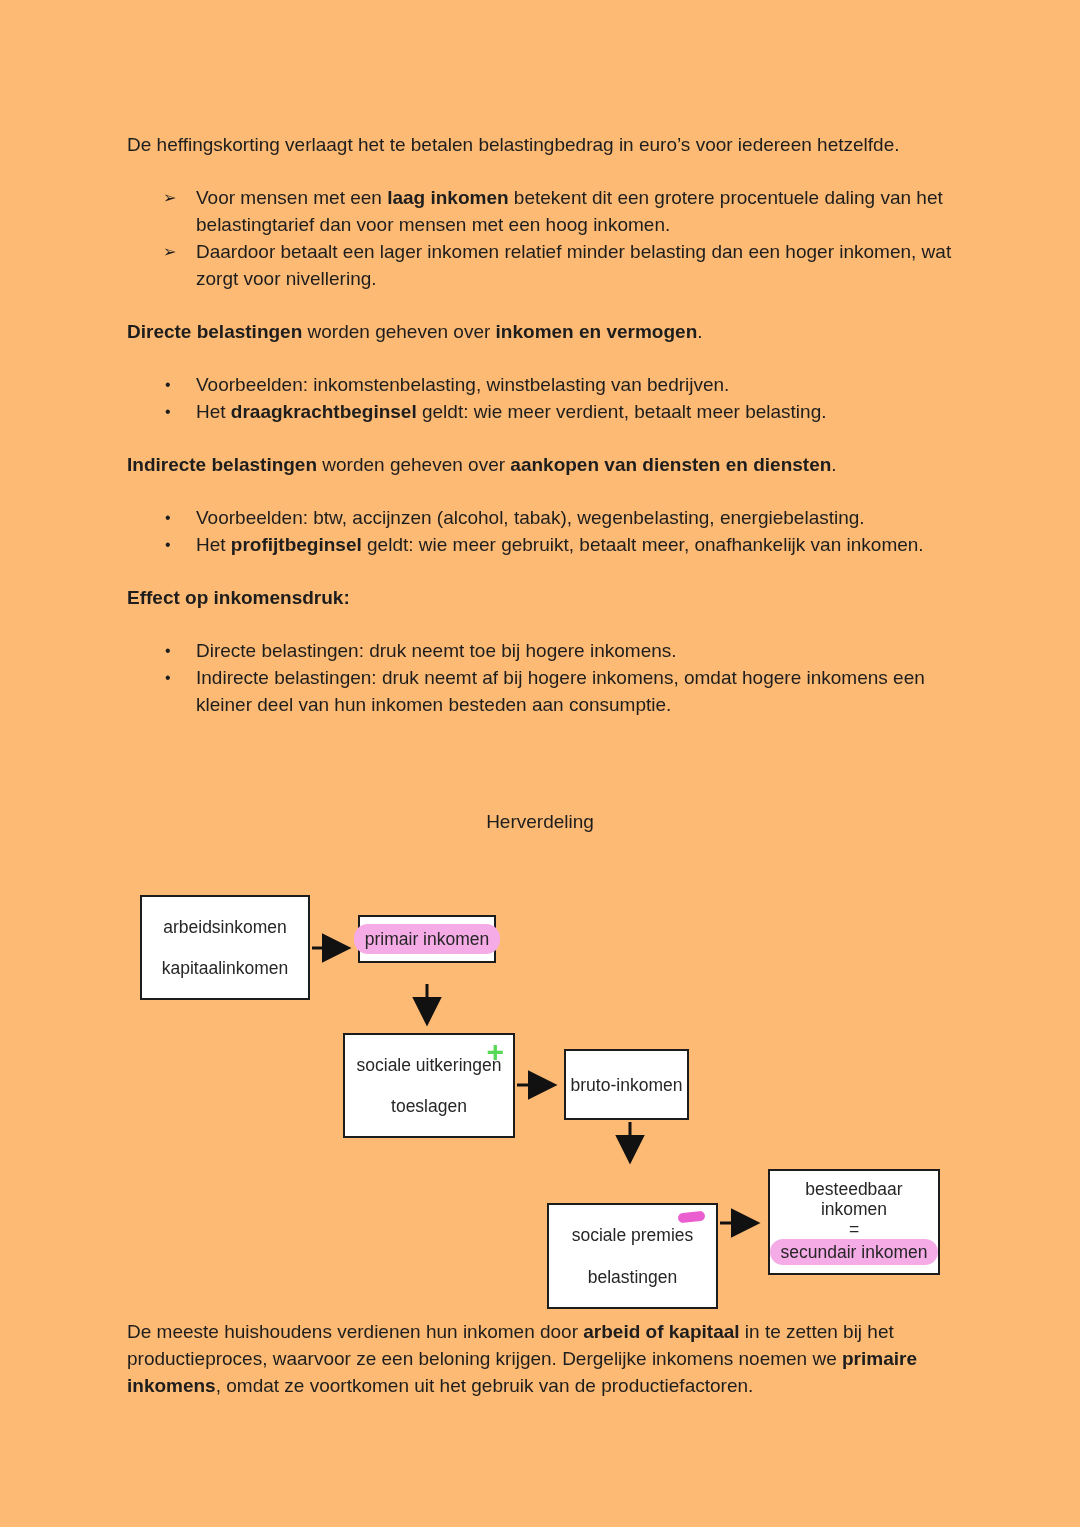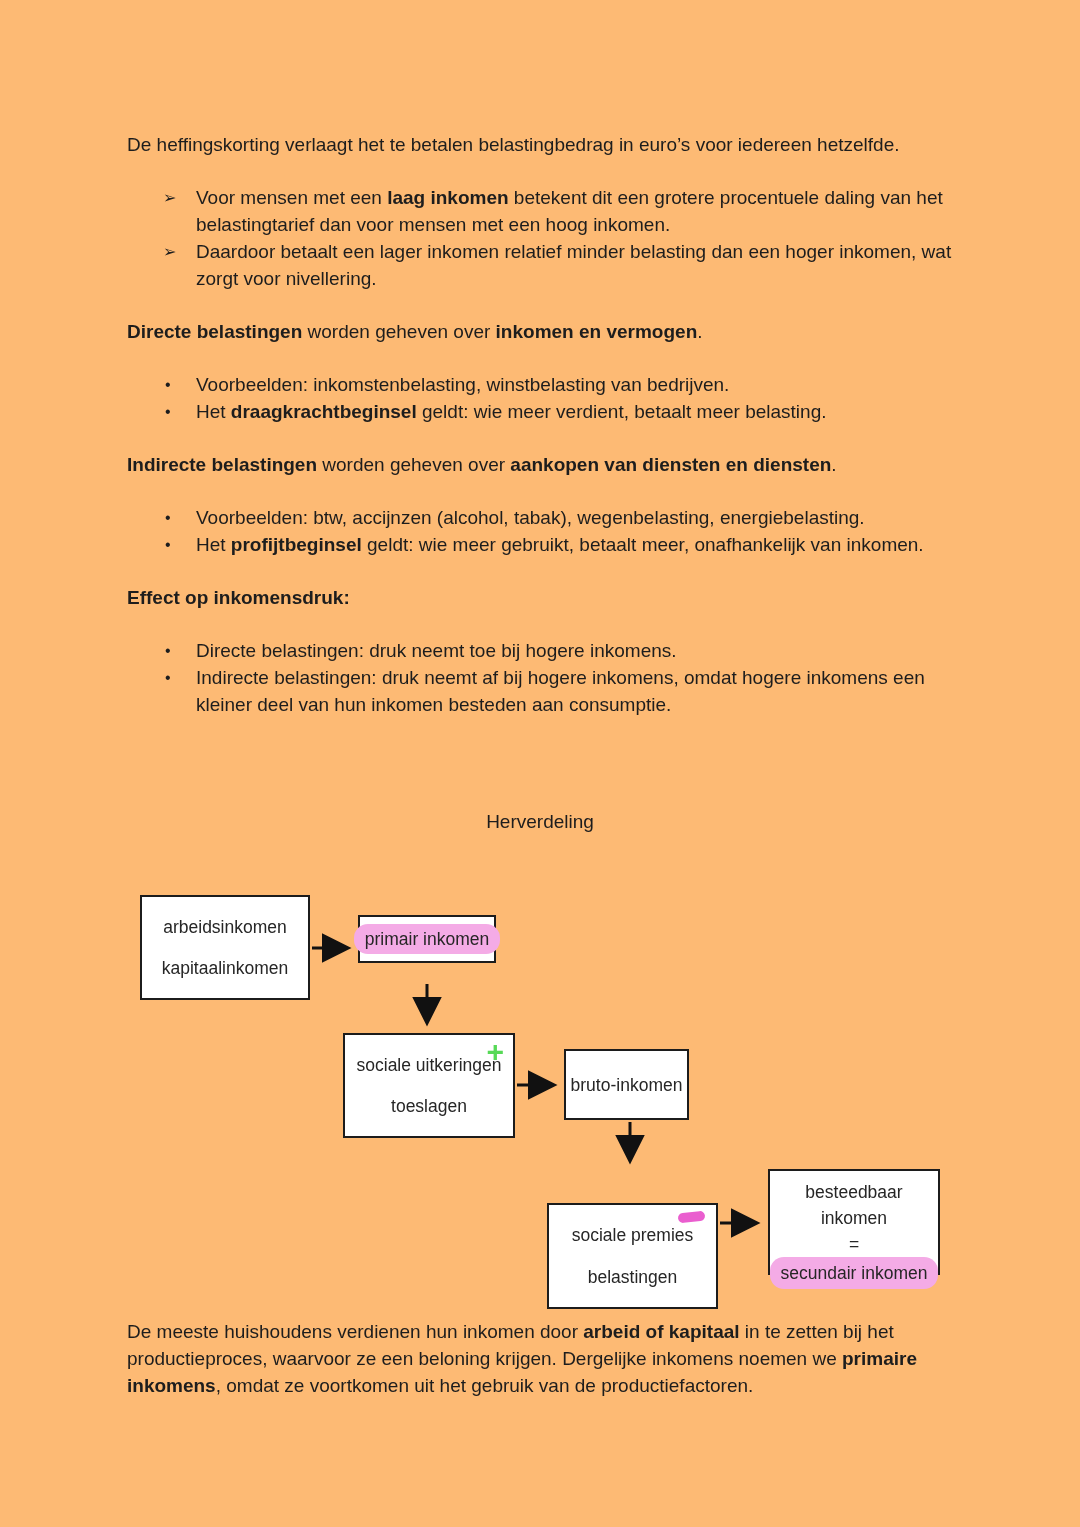--- a/index.html
+++ b/index.html
@@ -64,21 +64,21 @@
     justify-content: space-evenly;
     text-align: center;
   }
   .dbox.single { justify-content: center; }
   .box-inputs      { left: 140px; top:  10px; width: 170px; height: 105px; }
   .box-primair     { left: 358px; top:  30px; width: 138px; height:  48px; }
   .box-uitkeringen { left: 343px; top: 148px; width: 172px; height: 105px; }
   .box-bruto       { left: 564px; top: 164px; width: 125px; height:  71px; }
   .box-premies     { left: 547px; top: 286px; width: 171px; height: 106px; margin-top: 32px; }
   .box-besteedbaar { left: 768px; top: 284px; width: 172px; height: 106px; padding: 8px 0; }
-  .box-besteedbaar .dline { line-height: 26px; text-align: center; }
+  .box-besteedbaar .dline { line-height: 20px; text-align: center; }
 
   .hl-pink {
     background: #f4abe6;
     border-radius: 14px;
     padding: 3px 11px;
     white-space: nowrap;
   }
   .plus-badge {
     position: absolute;
     top: 2px; right: 9px;

